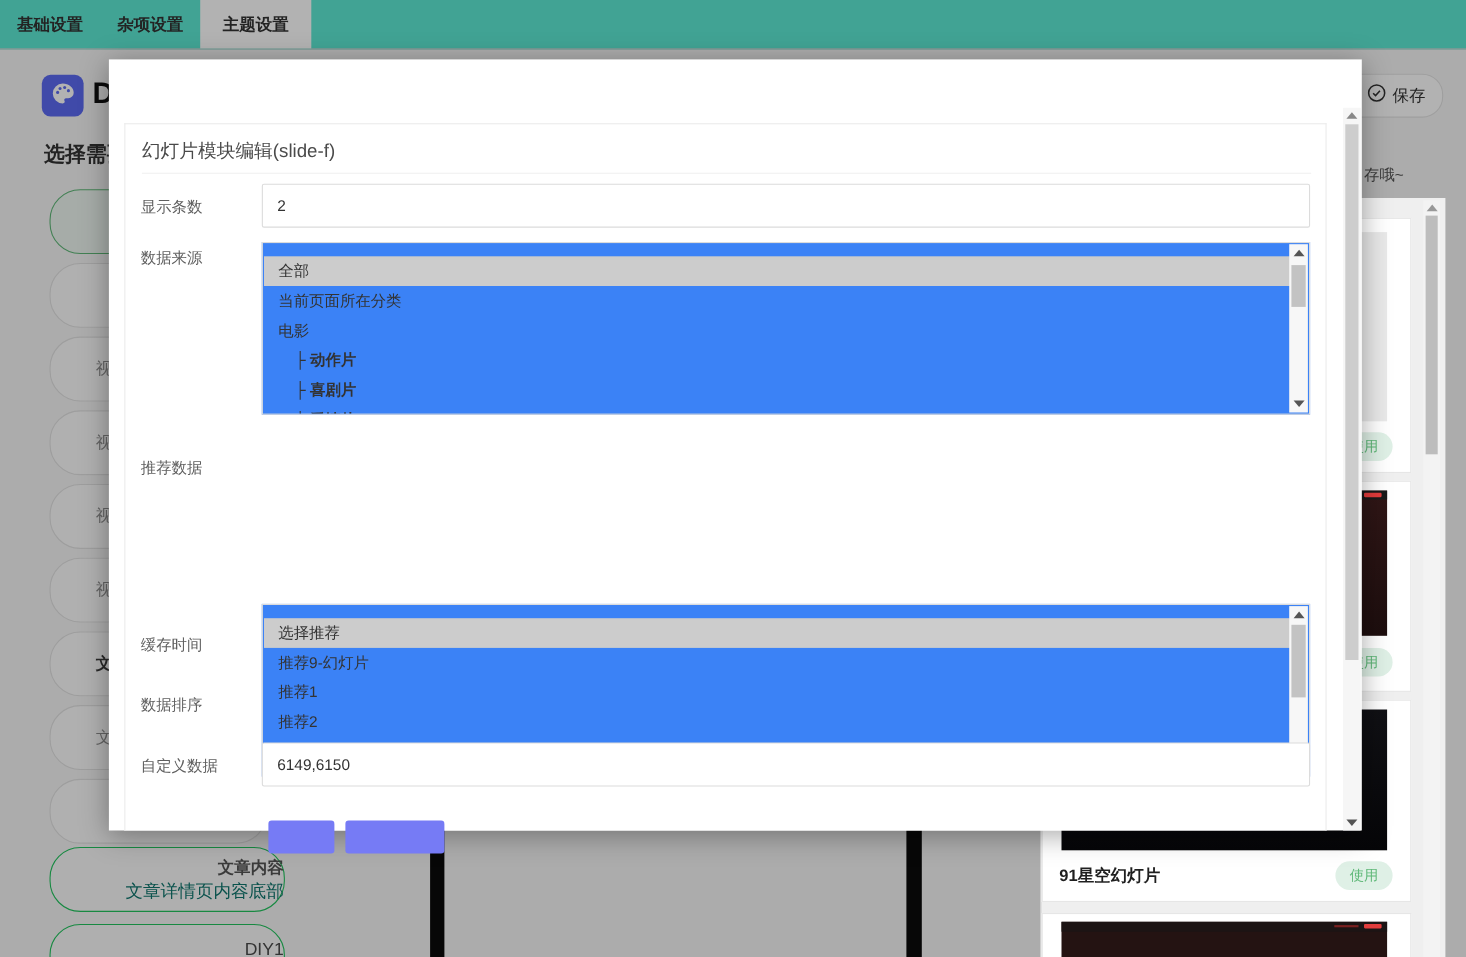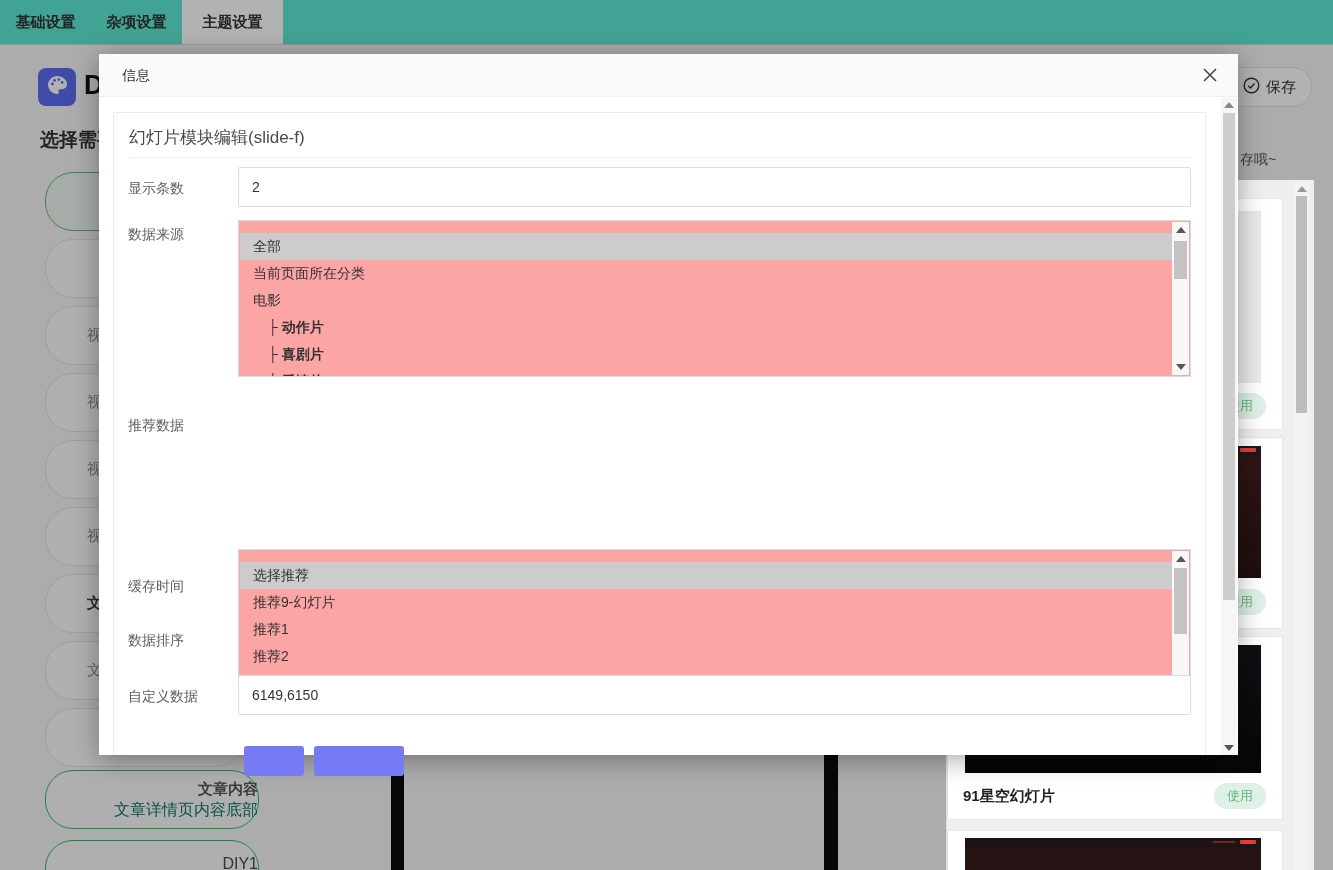--- a/index.html
+++ b/index.html
@@ -62,21 +62,21 @@
 
   .content-card{position:absolute;left:14px;top:58px;width:1093px;height:643px;border:1px solid #ececec;border-bottom:none;background:#fff;box-sizing:border-box;}
   .form-title{position:absolute;left:15px;top:13px;font-size:17px;color:#4a4a4a;}
   .form-divider{position:absolute;left:15px;top:44px;width:1063px;height:1px;background:#f0f0f0;}
 
   .f-label{position:absolute;left:29px;font-size:14px;color:#5f5f5f;z-index:101;}
   .f-ctl{position:absolute;left:139px;width:953px;box-sizing:border-box;z-index:101;}
   input.f-input{height:40px;border:1px solid #dcdcdc;border-radius:2px;padding:0 13px;font-size:14px;color:#333;font-family:inherit;outline:none;background:#fff;width:100%;box-sizing:border-box;}
   input.f-input::placeholder{color:#b5b5b5;}
 
-  .mselect{height:157px;border:1px solid #dcdcdc;background:#fca5a5;overflow:hidden;position:relative;}
+  .mselect{height:157px;border:1px solid #dcdcdc;background:#3b82f6;overflow:hidden;position:relative;}
   .opts{position:absolute;left:1px;top:12px;right:17px;}
   .opt{height:27px;line-height:27px;font-size:14px;color:#333;padding-left:13px;white-space:nowrap;}
   .opt.sel{background:#cccccc;}
   .opt.indent{padding-left:28px;font-weight:bold;}
   .ms-scroll{position:absolute;top:1px;right:1px;bottom:1px;width:17px;background:#f7f7f7;}
   .ms-thumb{position:absolute;left:2px;width:13px;background:#c3c3c3;}
   .arr-up,.arr-dn{position:absolute;left:4px;width:0;height:0;border-left:5px solid transparent;border-right:5px solid transparent;}
   .arr-up{top:5px;border-bottom:6px solid #555;}
   .arr-dn{bottom:5px;border-top:6px solid #555;}
 
@@ -194,28 +194,20 @@
       </div>
   </div>
 </div>
 
 <div class="abs panel-scroll">
   <div class="arr-up" style="left:3px;top:4px;border-bottom-color:#999;"></div>
   <div class="panel-thumb"></div>
 </div>
 
 <div class="abs modal">
-  <div class="modal-header">
-    <div class="modal-title">信息</div>
-    <div class="modal-close">
-      <svg width="16" height="16" viewBox="0 0 16 16">
-          <path d="M2 2l12 12M14 2L2 14" stroke="#444" stroke-width="1.5" fill="none"></path>
-        </svg>
-    </div>
-  </div>
 
   <div class="content-card">
     <div class="form-title">幻灯片模块编辑(slide-f)</div>
     <div class="form-divider"></div>
   </div>
 
   <div class="f-label" style="top:126px;">显示条数</div>
   <div class="f-ctl" style="top:113px;">
     <input class="f-input" value="2" style="">
   </div>

